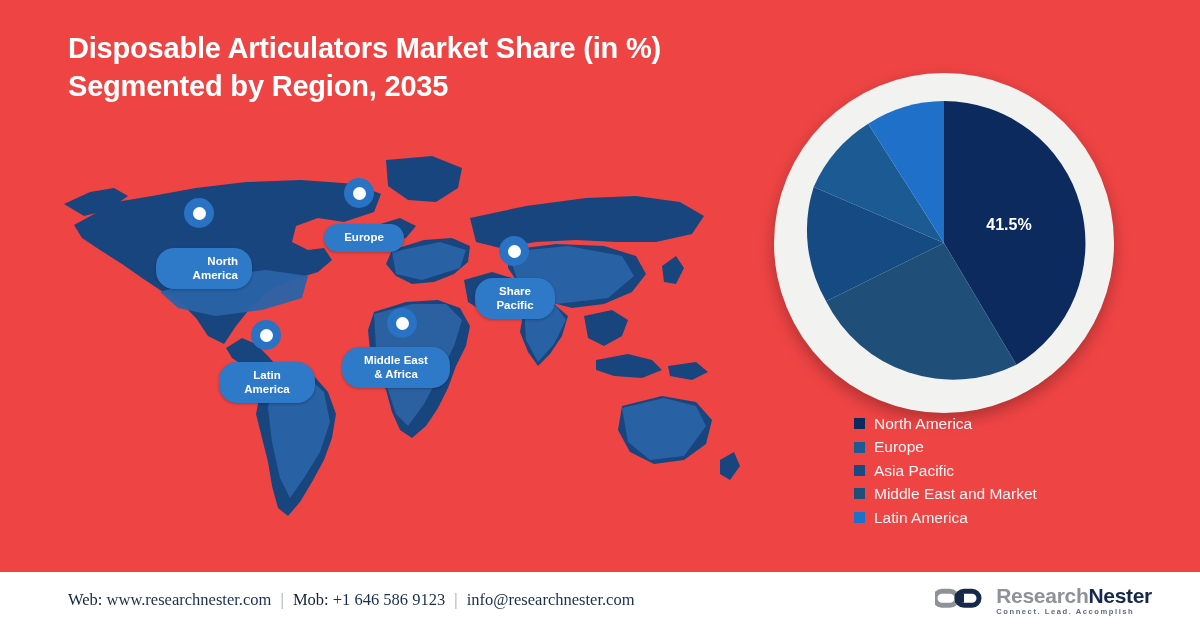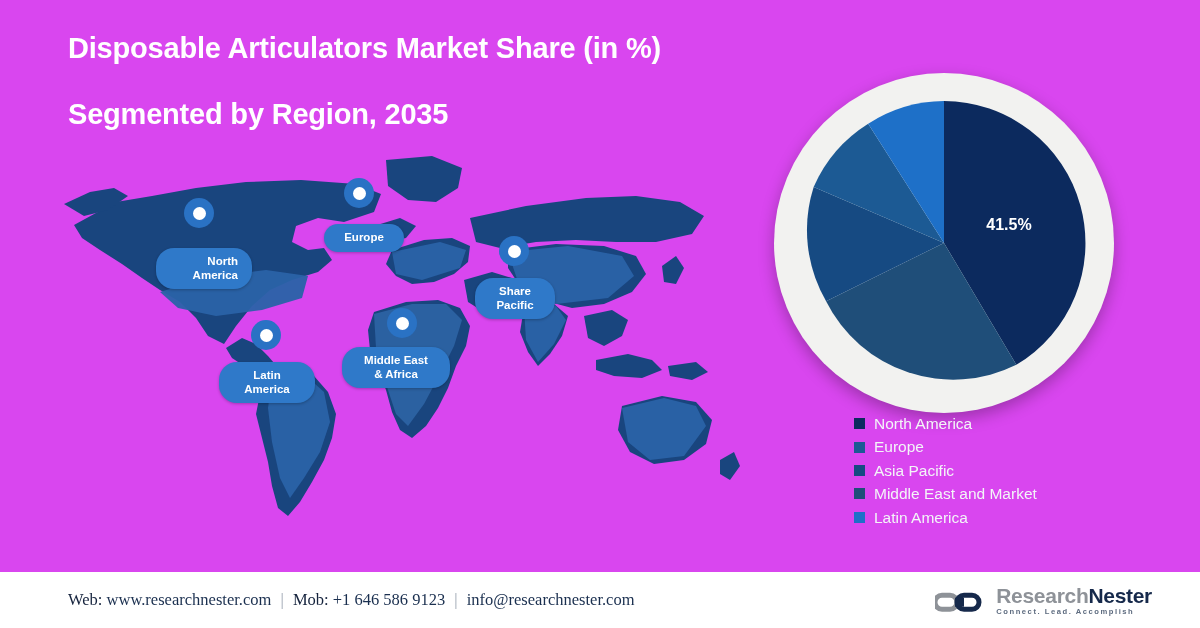--- a/index.html
+++ b/index.html
@@ -2,29 +2,29 @@
 <html><head>
 <meta charset="utf-8">
 <style>
   html,body{margin:0;padding:0;}
   body{
     width:1200px;height:628px;overflow:hidden;
     font-family:"Liberation Sans", sans-serif;
     background:#0e2545;
     position:relative;
   }
-  #stage{position:absolute;inset:0;background:#d946ef;padding-left:29px;}
+  #stage{position:absolute;inset:0;background:#ef4444;padding-left:29px;}
 
   
   #title{
     position:absolute;left:68px;top:30px;width:760px;
     color:#ffffff;font-size:29px;font-weight:bold;line-height:1.3;
     letter-spacing:-0.2px;
   }
-  #title .l2{display:block;margin-top:28px;}
+  #title .l2{display:block;}
 
   
   #map-wrap{position:absolute;left:56px;top:130px;width:690px;height:400px;}
   #map-svg{display:block;width:690px;height:400px;}
 
   .pin{position:absolute;}
   .pin-head{
     position:absolute;width:30px;height:30px;border-radius:50%;
     background:#2a72c4;display:flex;align-items:center;justify-content:center;
   }
@@ -62,21 +62,21 @@
     position:absolute;left:0;top:572px;width:1200px;height:56px;
     background:#ffffff;display:flex;align-items:center;
   }
   #foot-text{
     margin-left:68px;font-size:16.5px;color:#1a2f4f;white-space:nowrap;
     font-family:"Liberation Serif", serif;
   }
   #foot-text b{font-weight:normal;color:#15233d;}
   #foot-text .sep{color:#9aa3b0;margin:0 5px;font-weight:normal;}
   #logo{position:absolute;right:48px;top:50%;transform:translateY(-50%);
-        display:flex;align-items:flex-end;}
+        display:flex;align-items:flex-start;}
   #logo-mark{width:52px;height:27px;margin-right:9px;}
   #logo-txt{line-height:1;}
   #logo-name{font-size:21px;font-weight:bold;letter-spacing:-0.3px;}
   #logo-name .r{color:#8e9298;}
   #logo-name .n{color:#16294b;}
   #logo-tag{font-size:7.6px;color:#5d6b7f;letter-spacing:1.55px;
             font-weight:bold;margin-top:2px;}
 </style>
 </head>
 <body>

